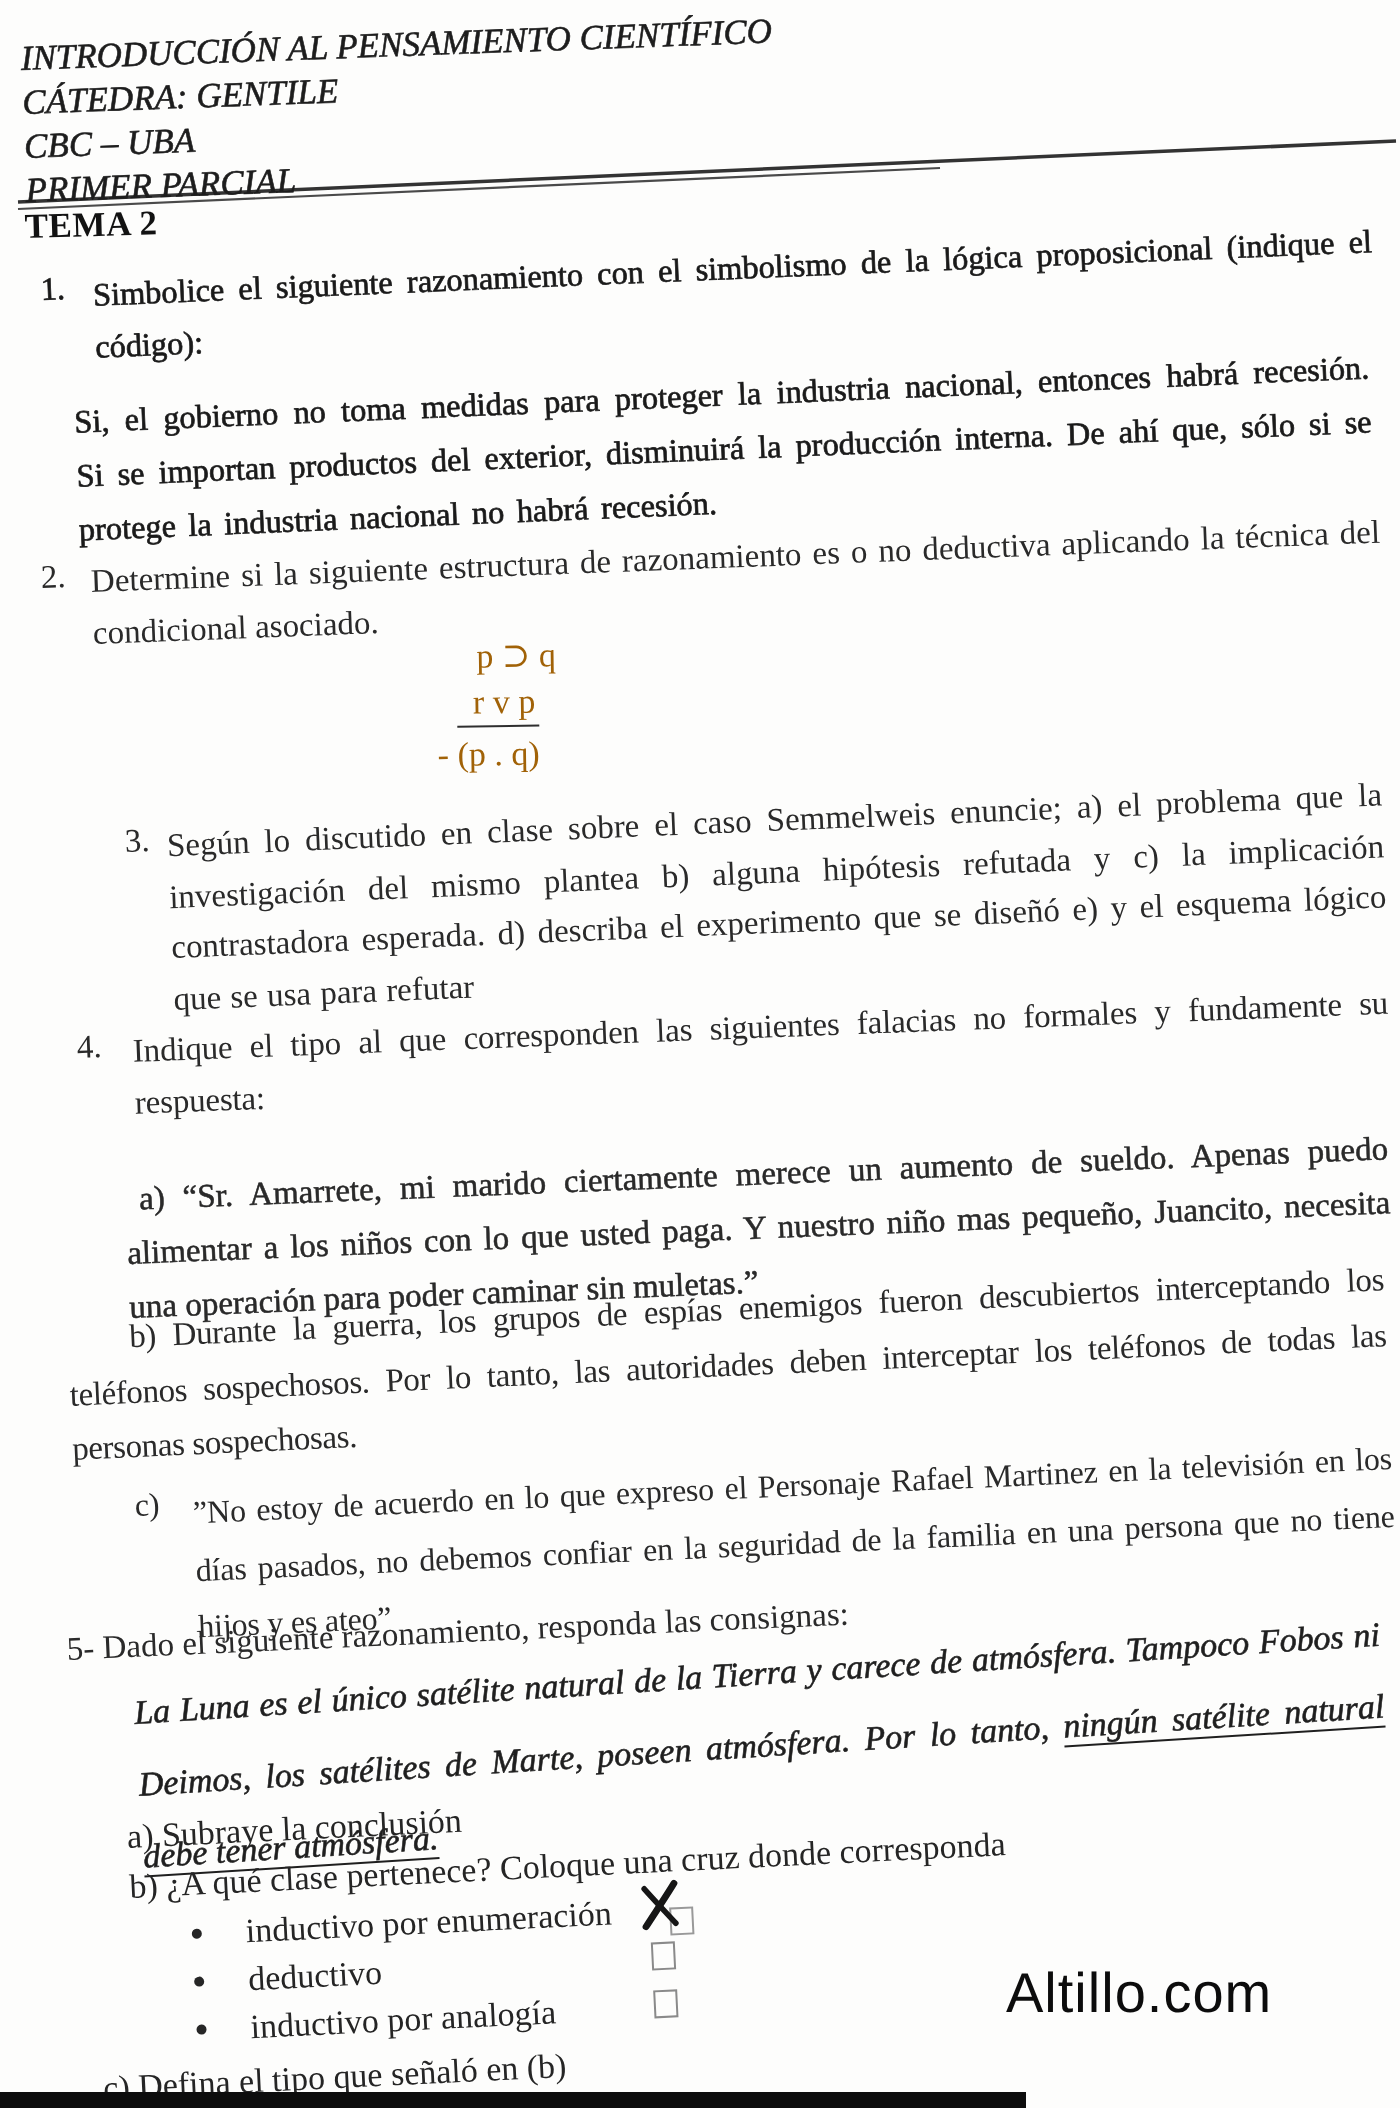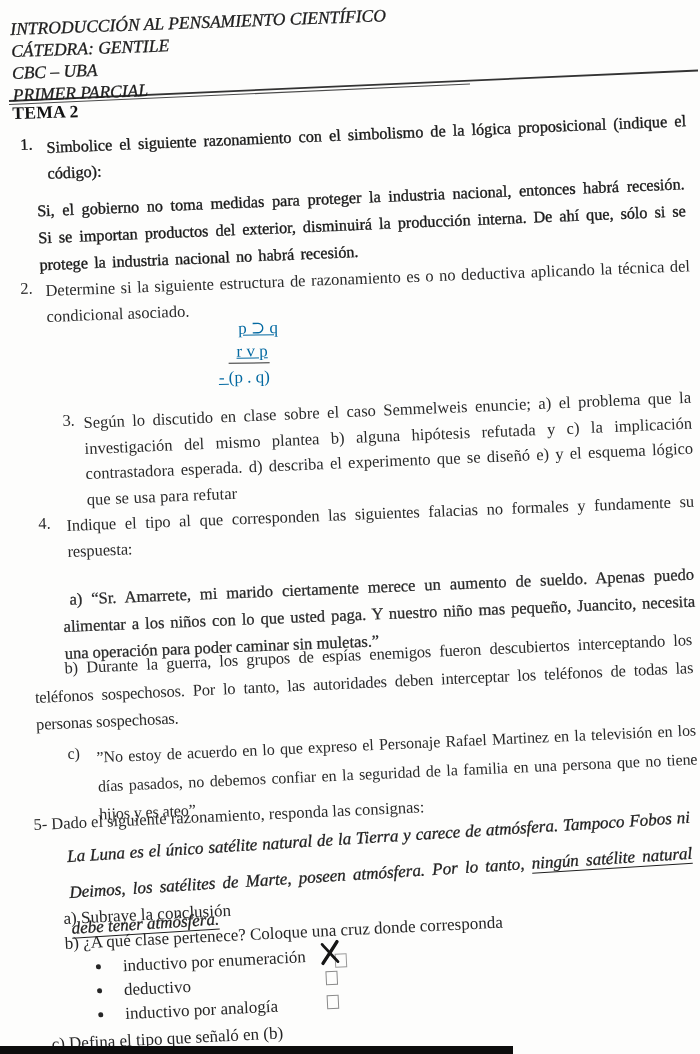--- a/index.html
+++ b/index.html
@@ -24,21 +24,21 @@
   .q1{left:20px;top:136px;width:670px;transform:rotate(-2.4deg);
       font-size:16.2px;color:#1a1a1a;-webkit-text-stroke:0.35px #1a1a1a;}
   .q1 .qnum{width:26px;}
   .q1 .qtext{width:640px;line-height:26px;}
   .q1 .passage{margin:11px 0 0 14px;width:648px;line-height:27px;
                text-align:justify;word-spacing:2.2px;}
   .q2{left:20px;top:279px;width:672px;transform:rotate(-2.2deg);}
   .q2 .qnum{width:25px;}
   .q2 .qtext{width:645px;line-height:26px;}
   .formula{left:218px;top:317px;transform:rotate(-0.8deg);
-           font-size:17px;color:#0369a1;line-height:23px;text-decoration:underline;}
+           font-size:17px;color:#a16207;line-height:23px;}
   .formula .p1{padding-left:20px;}
   .formula .p2{padding-left:18px;}
   .formula .conc{}
   .formula .overline{display:inline-block;border-top:1.4px solid #2e2e2e;padding-top:2px;}
   .q3{left:62px;top:411px;width:632px;transform:rotate(-2.4deg);}
   .q3 .qnum{width:21px;}
   .q3 .qtext{width:608px;line-height:25.5px;word-spacing:.5px;}
   .q4{left:38px;top:514px;width:660px;transform:rotate(-2.2deg);}
   .q4 .qnum{width:28px;}
   .q4 .qtext{width:628px;line-height:26px;letter-spacing:-.1px;}
@@ -164,15 +164,16 @@
       <span class="dot"></span>
       <span class="optlabel">inductivo por analogía</span>
       <span class="mark">
         <span class="chk"></span>
       </span>
     </div>
 
     <div class="ln c">c)  Defina el tipo que señaló en (b)</div>
   </div>
 
+  <div class="abs watermark">Altillo.com</div>
   <div class="abs blackbar"></div>
 
 </div>
 
 </body></html>

